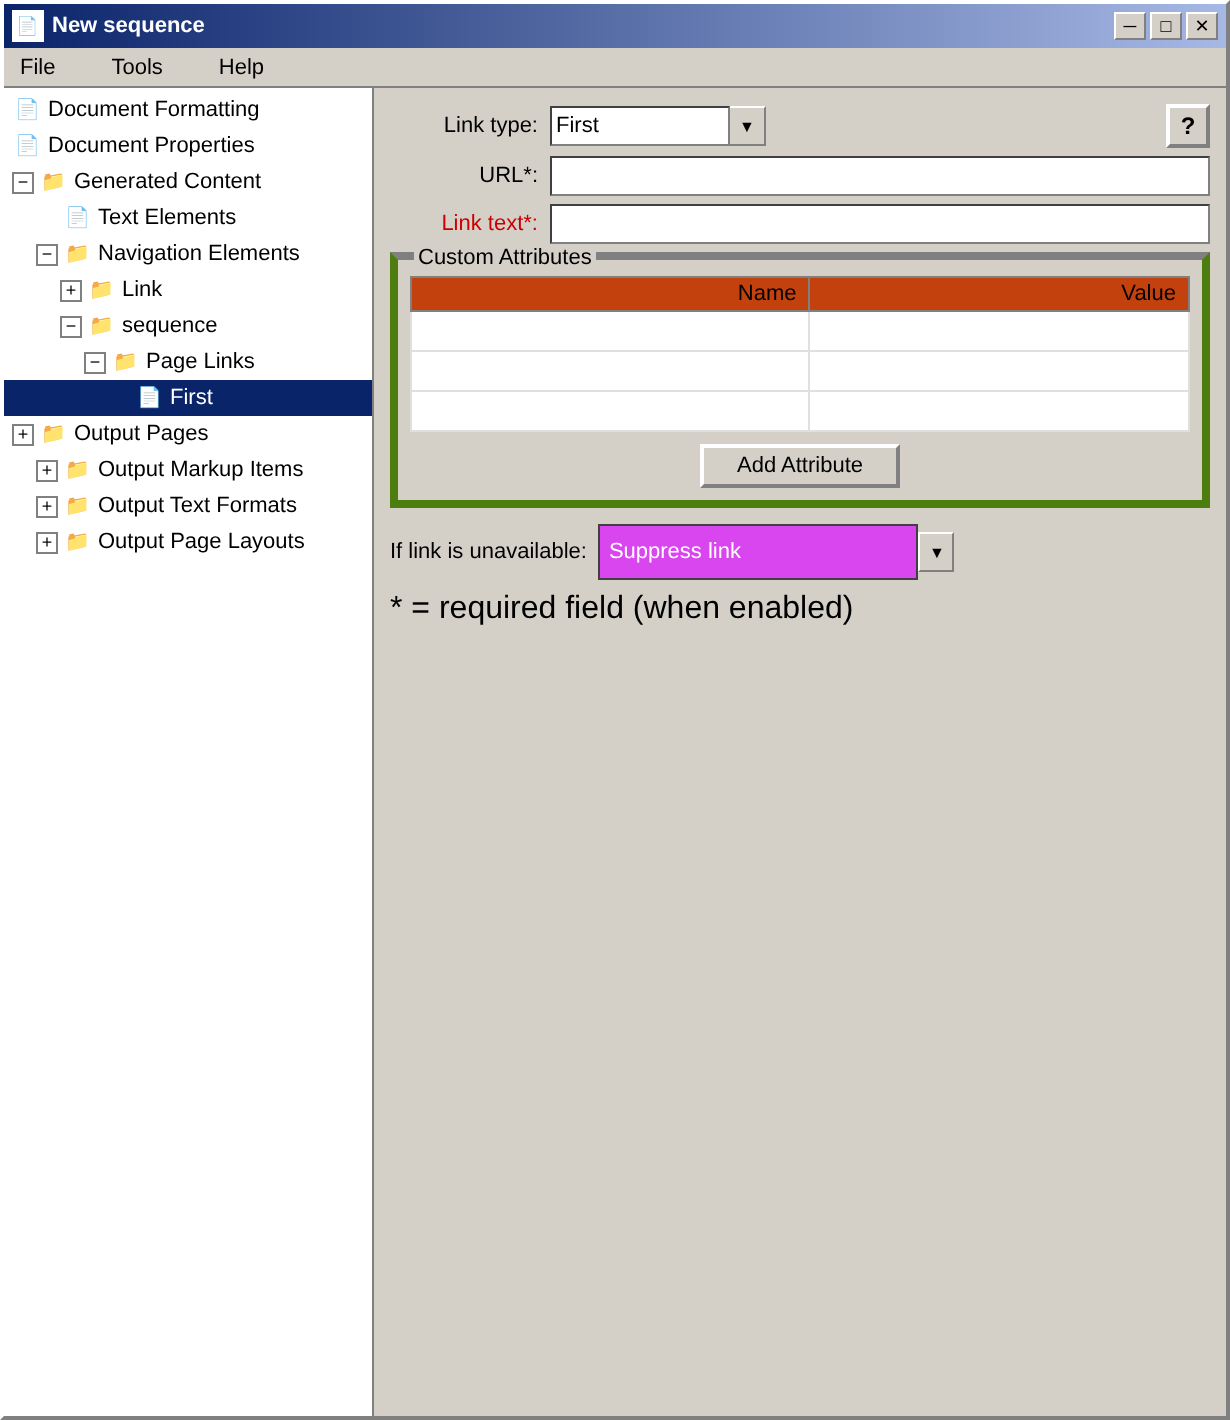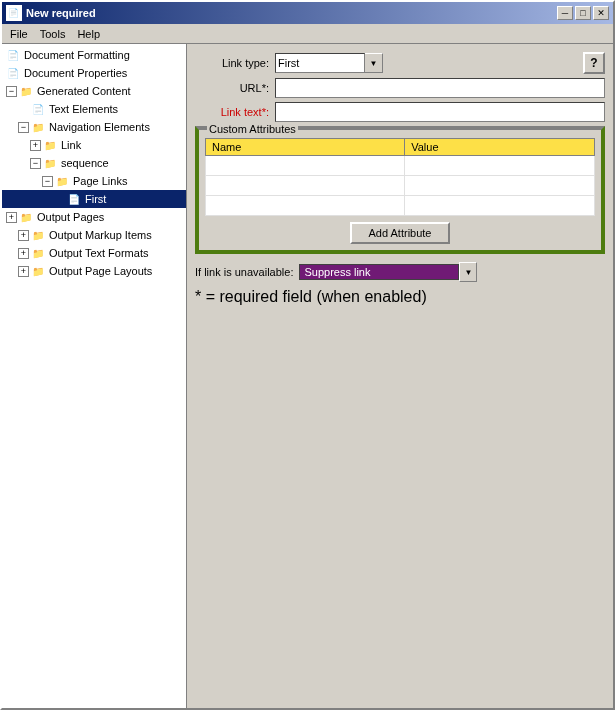--- a/index.html
+++ b/index.html
@@ -80,20 +80,21 @@
 
     
     .menu-bar {
       background: #d4d0c8;
       height: 20px;
       display: flex;
       align-items: center;
       padding: 0 2px;
       border-bottom: 1px solid #808080;
       flex-shrink: 0;
+      gap: 16px;
     }
 
     .menu-item {
       padding: 2px 6px;
       cursor: pointer;
       font-size: 11px;
     }
 
     
     .main-area {
@@ -280,26 +281,26 @@
 
     .attr-table {
       width: 100%;
       border-collapse: collapse;
       background: #ffffff;
       border: 1px solid #808080;
       margin-bottom: 6px;
     }
 
     .attr-table th {
-      background: #fde047;
+      background: #c2410c;
       border: 1px solid #808080;
       padding: 2px 6px;
       font-size: 11px;
       font-weight: normal;
-      text-align: left;
+      text-align: right;
     }
 
     .attr-table td {
       border: 1px solid #e0e0e0;
       padding: 2px 6px;
       font-size: 11px;
       height: 16px;
     }
 
     .attr-table-body {
@@ -341,23 +342,23 @@
       margin-right: 6px;
       white-space: nowrap;
     }
 
     .suppress-select-wrapper {
       display: flex;
       align-items: center;
     }
 
     .suppress-select {
-      height: 16px;
+      height: 28px;
       min-width: 160px;
-      background: #701a75;
+      background: #d946ef;
       color: #ffffff;
       border: 1px solid #404040;
       font-size: 11px;
       padding: 0 4px;
       appearance: none;
       -webkit-appearance: none;
     }
 
     .suppress-arrow {
       width: 18px;
@@ -380,21 +381,21 @@
     }
   </style>
 </head>
 <body>
 
 <div class="window">
 
   <div class="title-bar">
     <div class="title-bar-left">
       <span class="title-icon">📄</span>
-      <span class="title-text">New required</span>
+      <span class="title-text">New sequence</span>
     </div>
     <div class="title-buttons">
       <div class="title-btn">─</div>
       <div class="title-btn">□</div>
       <div class="title-btn">✕</div>
     </div>
   </div>
 
   <div class="menu-bar">
     <div class="menu-item">File</div>

